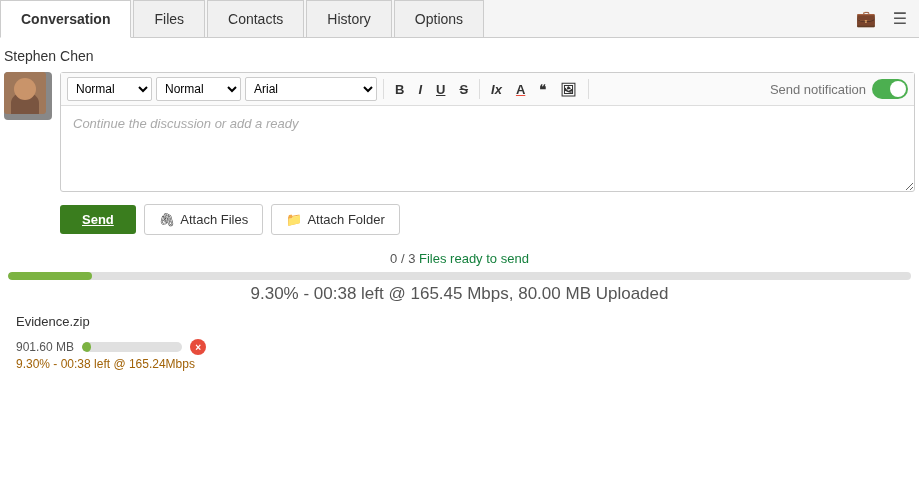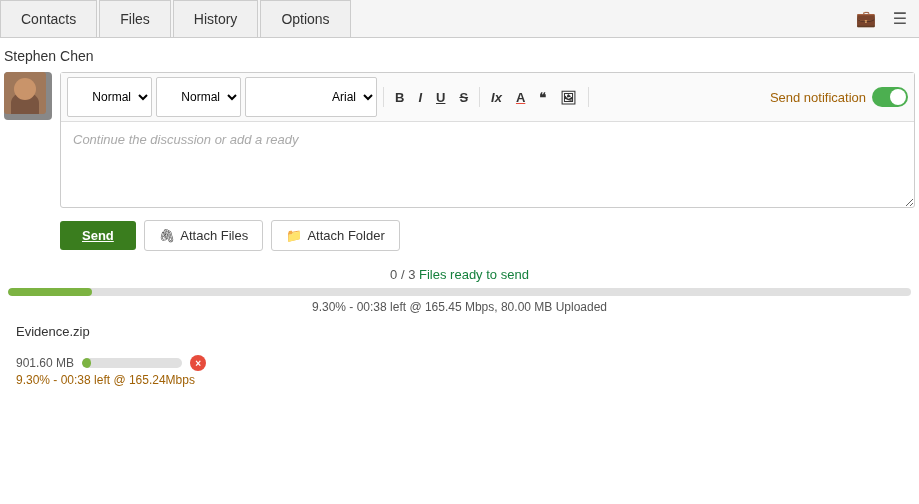--- a/index.html
+++ b/index.html
@@ -91,22 +91,21 @@
       flex-wrap: wrap;
       background: #fafafa;
     }
     .toolbar select {
       font-size: 12px;
       padding: 2px 4px;
       border: 1px solid #ccc;
       border-radius: 2px;
       background: #fff;
       cursor: pointer;
-      height: 40px;
-      text-align: right;
+      height: 24px;
     }
     .toolbar-btn {
       font-size: 13px;
       font-weight: bold;
       padding: 2px 5px;
       border: none;
       background: none;
       cursor: pointer;
       color: #333;
       border-radius: 2px;
@@ -114,21 +113,21 @@
       line-height: 1;
     }
     .toolbar-divider { width: 1px; height: 20px; background: #ddd; margin: 0 2px; }
 
     .send-notification {
       display: flex;
       align-items: center;
       gap: 6px;
       margin-left: auto;
       font-size: 13px;
-      color: #a16207;
+      color: #737373;
     }
     .toggle {
       width: 36px;
       height: 20px;
       background: #4caf50;
       border-radius: 10px;
       position: relative;
       cursor: pointer;
     }
     .toggle::after {
@@ -206,30 +205,30 @@
       overflow: hidden;
       margin-bottom: 4px;
     }
     .progress-bar-inner {
       height: 100%;
       background: #7cb342;
       border-radius: 4px;
     }
     .progress-stats {
       text-align: center;
-      font-size: 12px;
+      font-size: 17px;
       color: #555;
       margin-bottom: 10px;
     }
 
     
     .file-item {
       margin-left: 8px;
     }
-    .file-name { font-size: 13px; color: #333; margin-bottom: 16px; }
+    .file-name { font-size: 13px; color: #333; margin-bottom: 10px; }
     .file-row {
       display: flex;
       align-items: center;
       gap: 8px;
       margin-bottom: 2px;
     }
     .file-size { font-size: 12px; color: #555; }
     .file-progress-outer {
       width: 100px;
       height: 10px;
@@ -260,22 +259,23 @@
     .fmt-strike { text-decoration: line-through; }
     
     .fmt-italic { font-style: italic; }
     
     .fmt-bold { font-weight: bold; }
   </style>
 </head>
 <body>
 
 <div style="display:flex; border-bottom:1px solid #ccc; background:#f5f5f5;">
+  <div class="tab active">Conversation</div>
+  <div class="tab">Files</div>
   <div class="tab">Contacts</div>
-  <div class="tab">Files</div>
   <div class="tab">History</div>
   <div class="tab">Options</div>
   <div class="tab-actions">
     <button class="icon-btn">
       <span>💼</span>
     </button>
     <button class="icon-btn">
       <span>☰</span>
     </button>
   </div>

